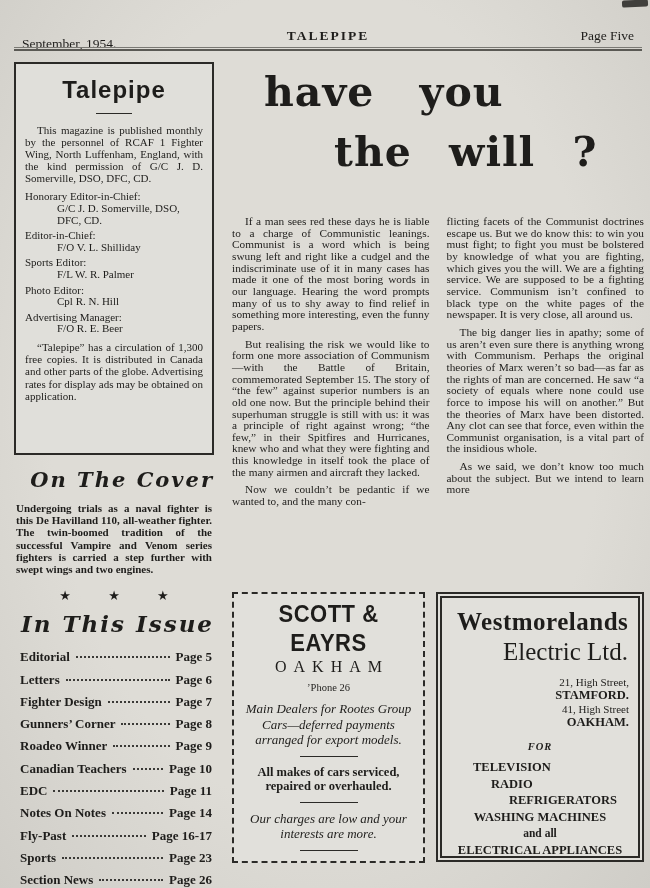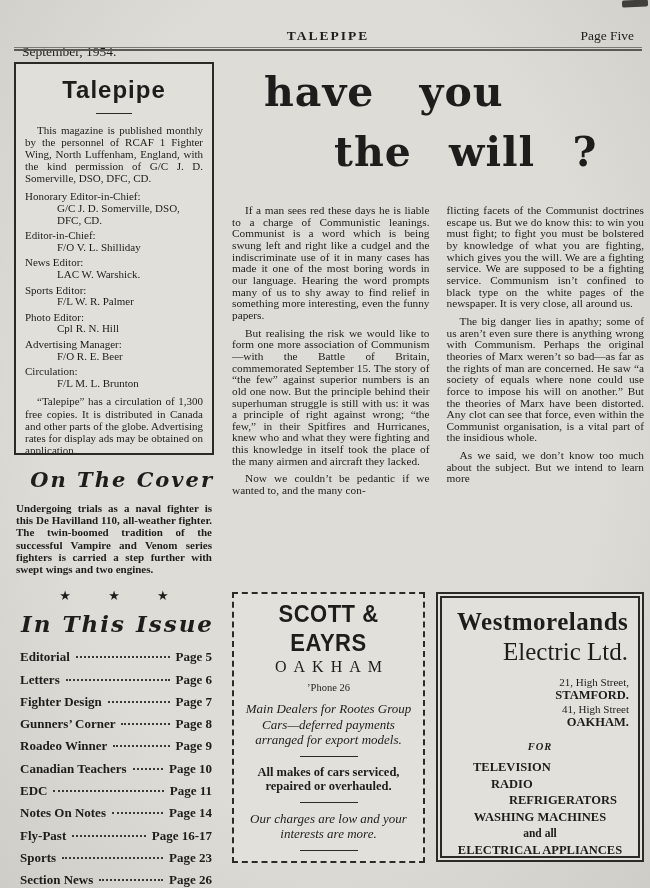--- a/index.html
+++ b/index.html
@@ -4,21 +4,21 @@
 <style>
   * { margin:0; padding:0; box-sizing:border-box; }
   html,body { background:#b9b8b3; }
   #page {
     position:relative; width:650px; height:888px; margin:0 auto;
     background:radial-gradient(ellipse at 50% 45%, #dedcd6 60%, #cfcdc7 100%);
     font-family:"Liberation Serif", serif; color:#1e1d1b; overflow:hidden;
   }
   
   .header { position:absolute; top:28px; left:20px; right:14px; height:18px; font-size:13.5px; }
-  .header .date { position:absolute; left:2px; top:16px; }
+  .header .date { position:absolute; left:2px; top:8px; }
   .header .mast { position:absolute; left:0; right:0; top:0; text-align:center; font-weight:bold; letter-spacing:2px; font-size:13.5px; }
   .header .pageno { position:absolute; right:2px; top:0; }
   .header-rule { position:absolute; top:47px; left:14px; right:8px; height:4px;
     border-top:1px solid #7a7974; border-bottom:2px solid #5a5954; }
   .smudge { position:absolute; top:0; right:2px; width:26px; height:7px; background:#403f3c; border-radius:2px; transform:rotate(-3deg); }
 
   
   .leftcol { position:absolute; left:14px; top:62px; width:200px; }
   .mast-box { border:2px solid #2b2a27; background:#e0dfda; height:393px; padding:8px 9px; overflow:hidden; }
   .mast-box .title { text-align:center; font-family:"Liberation Sans", sans-serif; font-weight:bold; font-size:24px; letter-spacing:1px; margin-top:4px; }
@@ -37,21 +37,21 @@
   .toc { margin-top:12px; }
   .toc-row { display:flex; align-items:baseline; font-weight:bold; font-size:13px; height:22.3px; padding:0 2px 0 6px; }
   .toc-row .leader { flex:1; border-bottom:2px dotted #3a3936; margin:0 6px; transform:translateY(-3px); min-width:12px; }
   .toc-row .pg { white-space:nowrap; }
 
   
   .rightcol { position:absolute; left:232px; top:62px; width:412px; }
   .headline { font-family:"DejaVu Serif", serif; font-weight:bold; font-size:41px; line-height:60px; letter-spacing:1px; }
   .headline .l1 { padding-left:32px; word-spacing:30px; }
   .headline .l2 { padding-left:102px; word-spacing:22px; }
-  .body-cols { display:flex; gap:17px; margin-top:23px; }
+  .body-cols { display:flex; gap:17px; margin-top:34px; }
   .body-cols .col { width:201px; font-size:11.3px; line-height:11.65px; text-align:justify; }
   .body-cols p { margin-bottom:6px; text-indent:13px; }
   .body-cols p.noindent { text-indent:0; }
 
   
   .ads { position:absolute; left:232px; top:592px; width:412px; display:flex; gap:11px; }
   .ad-scott { width:193px; height:271px; border:2.5px dashed #2b2a27; background:#e1e0db; text-align:center; padding:9px 7px; overflow:hidden; }
   .ad-scott .name { font-family:"Liberation Sans", sans-serif; font-weight:bold; font-size:22px; letter-spacing:0.5px; transform:scaleY(1.12); }
   .ad-scott .town { font-size:16px; letter-spacing:7px; margin-top:3px; padding-left:7px; }
   .ad-scott .phone { font-size:10.5px; margin-top:6px; }
@@ -100,38 +100,30 @@
 
       <div class="staff-entry">
         <div class="role">Honorary Editor-in-Chief:</div>
         <div class="name">G/C J. D. Somerville, DSO, DFC, CD.</div>
       </div>
       <div class="staff-entry">
         <div class="role">Editor-in-Chief:</div>
         <div class="name">F/O V. L. Shilliday</div>
       </div>
       <div class="staff-entry">
-        <div class="role">News Editor:</div>
-        <div class="name">LAC W. Warshick.</div>
-      </div>
-      <div class="staff-entry">
         <div class="role">Sports Editor:</div>
         <div class="name">F/L W. R. Palmer</div>
       </div>
       <div class="staff-entry">
         <div class="role">Photo Editor:</div>
         <div class="name">Cpl R. N. Hill</div>
       </div>
       <div class="staff-entry">
         <div class="role">Advertising Manager:</div>
         <div class="name">F/O R. E. Beer</div>
-      </div>
-      <div class="staff-entry">
-        <div class="role">Circulation:</div>
-        <div class="name">F/L M. L. Brunton</div>
       </div>
 
       <div class="circ">“Talepipe” has a circulation of 1,300 free copies. It is distributed in Canada and other parts of the globe. Advertising rates for display ads may be obtained on application.</div>
     </div>
 
     <div class="script-head cover-head">On The Cover</div>
     <div class="cover-text">Undergoing trials as a naval fighter is this De Havilland 110, all-weather fighter. The twin-boomed tradition of the successful Vampire and Venom series fighters is carried a step further with swept wings and two engines.</div>
     <div class="stars">★ ★ ★</div>
     <div class="script-head issue-head">In This Issue</div>
 

